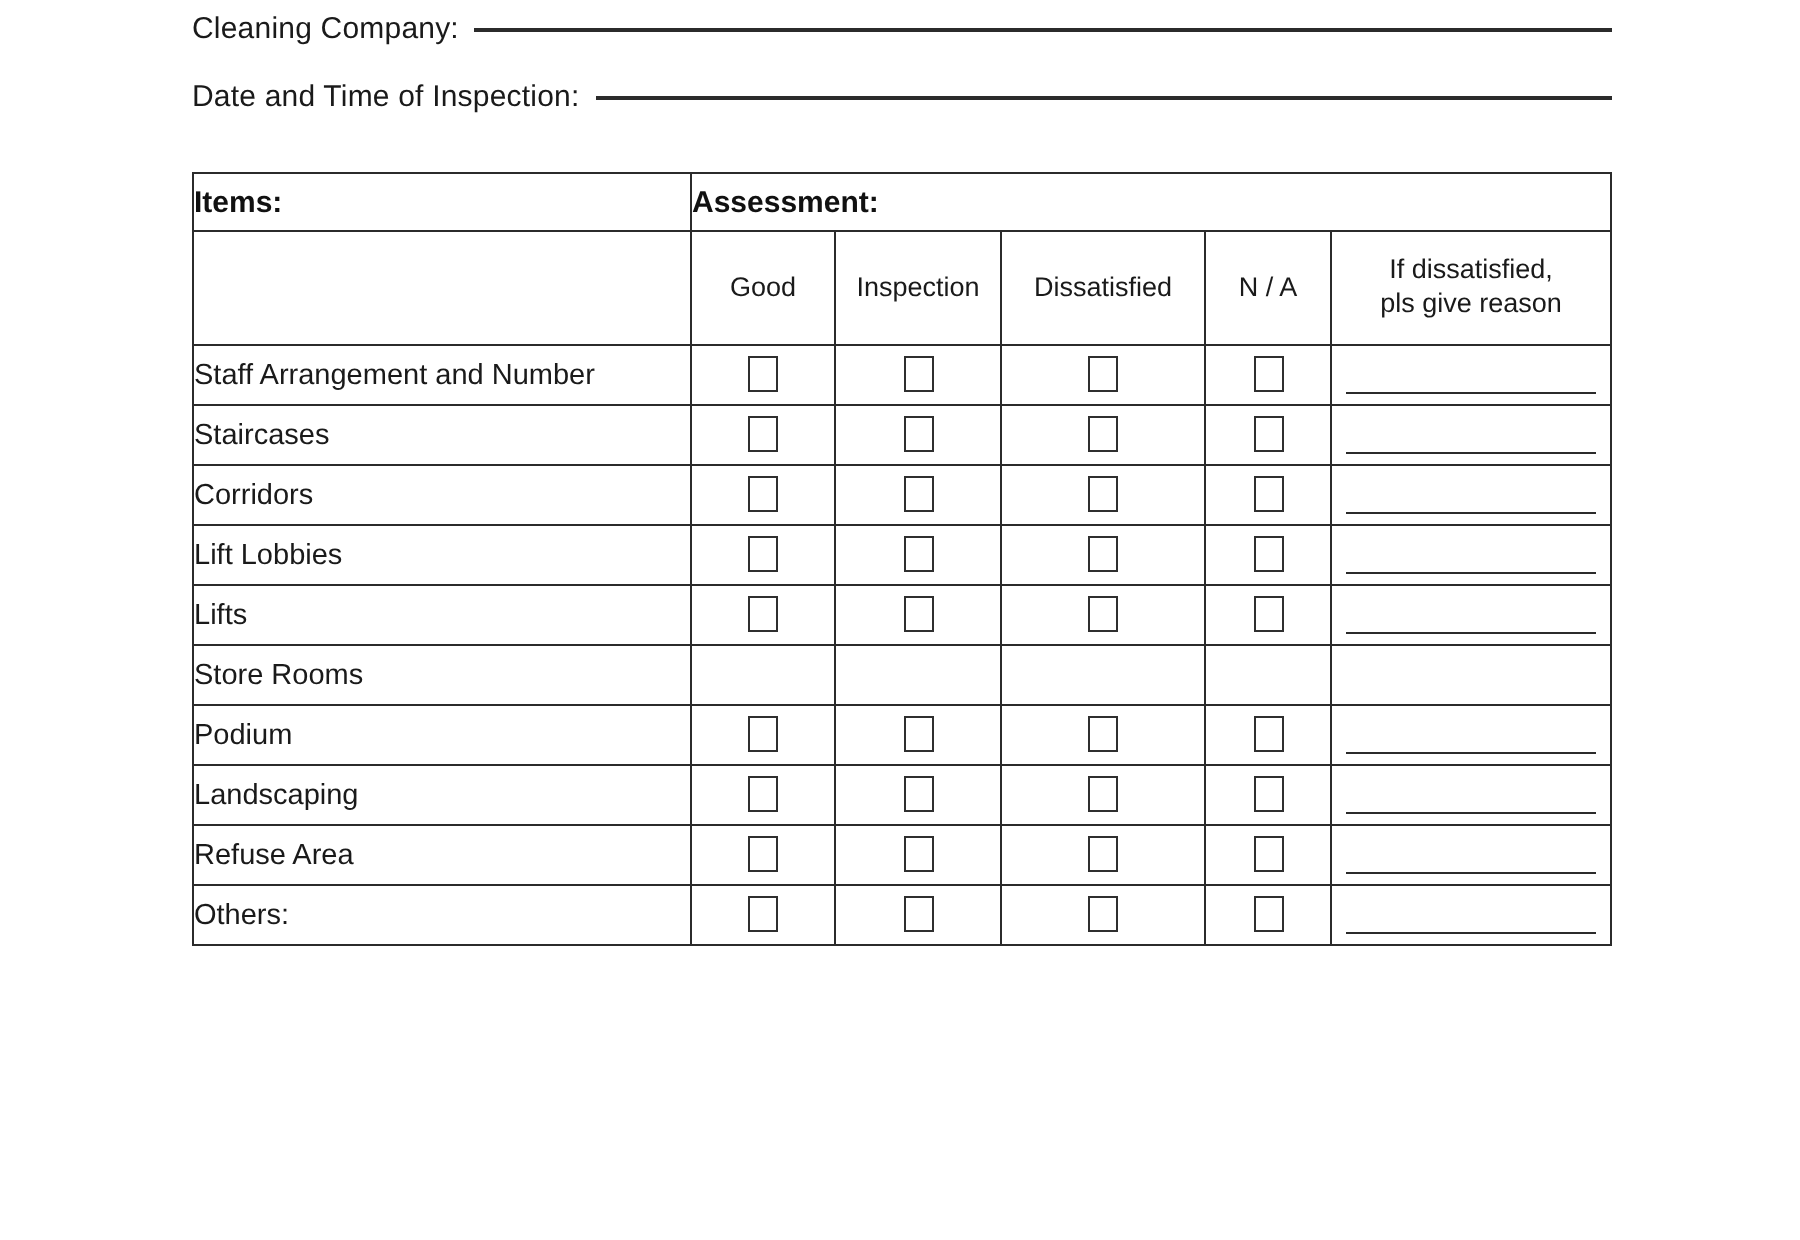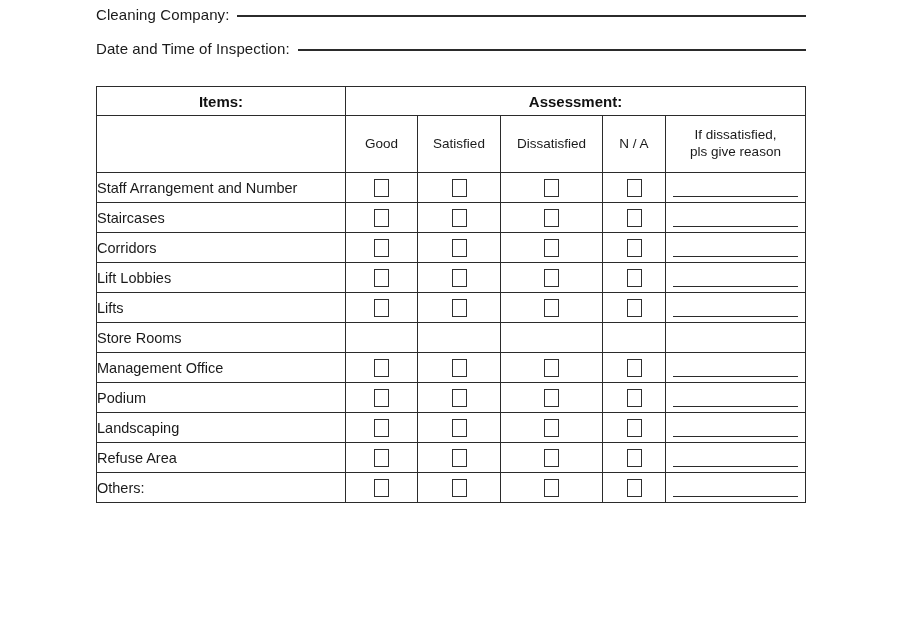--- a/index.html
+++ b/index.html
@@ -71,21 +71,21 @@
 
   .col-items      { width: 249px; }
   .col-good       { width: 72px;  }
   .col-satisfied  { width: 83px;  }
   .col-dissat     { width: 102px; }
   .col-na         { width: 63px;  }
   .col-reason     { width: 140px; }
 
   .hdr-top {
     height: 28px;
-    text-align: center;
+    text-align: left;
     font-size: 15px;
     font-weight: bold;
     color: #111;
   }
   .hdr-sub {
     height: 56px;
     text-align: center;
     font-size: 13.5px;
     font-weight: normal;
     color: #1a1a1a;
@@ -157,21 +157,21 @@
       <col class="col-reason">
     </colgroup>
     <thead>
       <tr>
         <th class="hdr-top">Items:</th>
         <th class="hdr-top" colspan="5">Assessment:</th>
       </tr>
       <tr>
         <th class="hdr-blank"></th>
         <th class="hdr-sub">Good</th>
-        <th class="hdr-sub">Satisfied</th>
+        <th class="hdr-sub">Inspection</th>
         <th class="hdr-sub">Dissatisfied</th>
         <th class="hdr-sub">N / A</th>
         <th class="hdr-sub">
           <div>If dissatisfied,</div>
           <div>pls give reason</div>
         </th>
       </tr>
     </thead>
     <tbody id="table-body">
         <tr class="row-item">
@@ -226,30 +226,20 @@
         </tr>
         <tr class="row-item">
           <td class="item-label">Store Rooms</td>
           <td class="cb-cell"></td>
           <td class="cb-cell"></td>
           <td class="cb-cell"></td>
           <td class="cb-cell"></td>
           <td class="reason-cell"></td>
         </tr>
         <tr class="row-item">
-          <td class="item-label">Management Office</td>
-          <td class="cb-cell"><span class="checkbox"></span></td>
-          <td class="cb-cell"><span class="checkbox"></span></td>
-          <td class="cb-cell"><span class="checkbox"></span></td>
-          <td class="cb-cell"><span class="checkbox"></span></td>
-          <td class="reason-cell">
-            <span class="reason-line"></span>
-          </td>
-        </tr>
-        <tr class="row-item">
           <td class="item-label">Podium</td>
           <td class="cb-cell"><span class="checkbox"></span></td>
           <td class="cb-cell"><span class="checkbox"></span></td>
           <td class="cb-cell"><span class="checkbox"></span></td>
           <td class="cb-cell"><span class="checkbox"></span></td>
           <td class="reason-cell">
             <span class="reason-line"></span>
           </td>
         </tr>
         <tr class="row-item">

